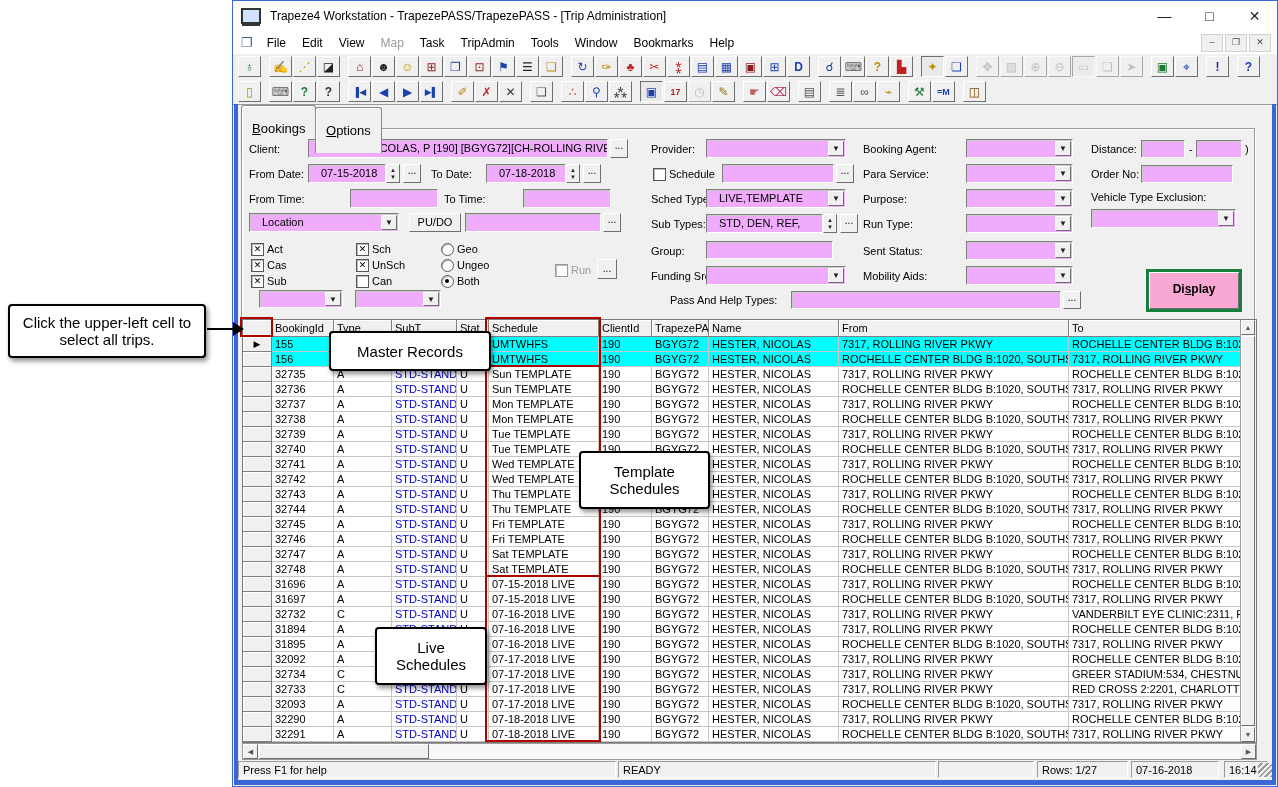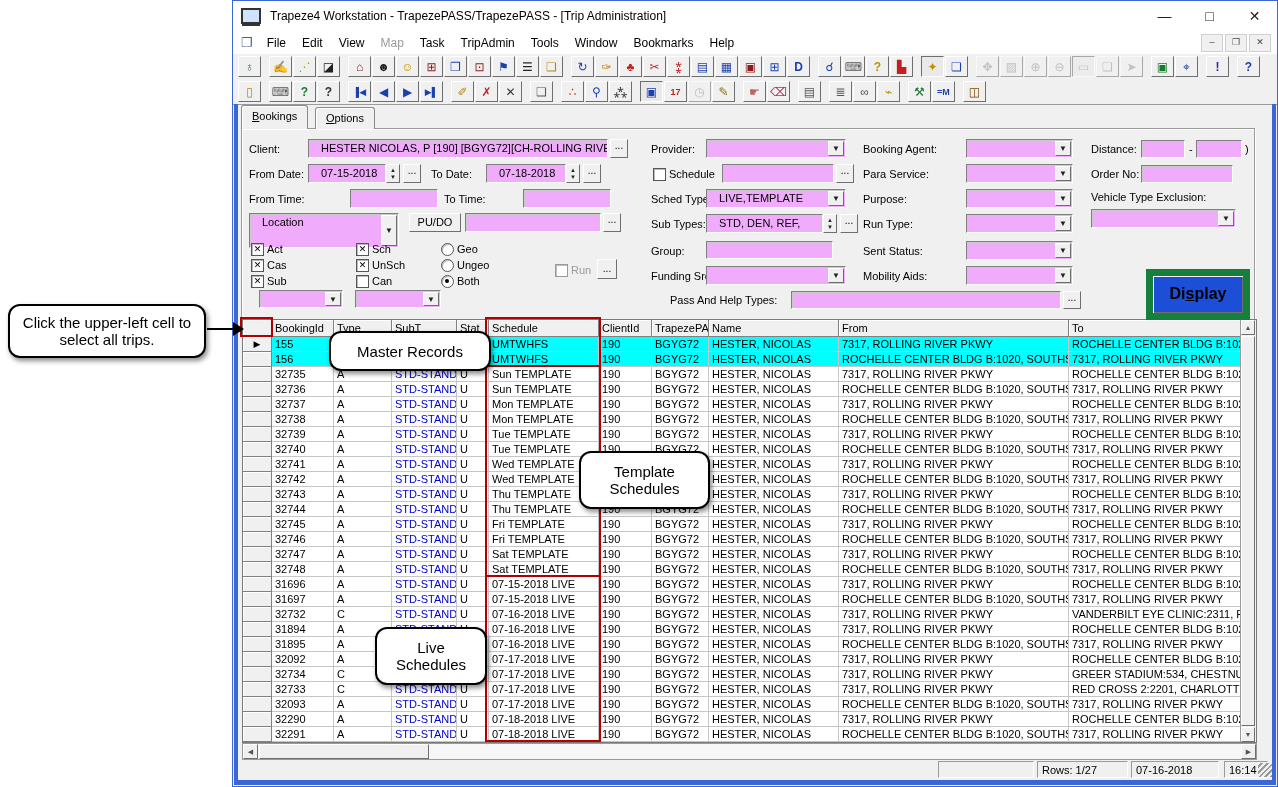--- a/index.html
+++ b/index.html
@@ -23,34 +23,34 @@
   .tbtn.gap{margin-left:7px}
   .tbtn.pressed{border-color:#6e6e6e #fff #fff #6e6e6e;background:#e9e9e9}
   .tbtn.dis{opacity:.55}
   .bold{font-weight:bold}
   .small{font-size:9px}
   
   .frameL{position:absolute;left:1px;top:103px;width:4px;bottom:1px;background:#3a67d4}
   .frameR{position:absolute;right:1px;top:103px;width:4px;bottom:1px;background:#3a67d4}
   .frameB{position:absolute;left:1px;right:1px;bottom:1px;height:5px;background:#3a67d4}
   
-  .tab{position:absolute;height:23px;background:#f0f0f0;border:1px solid #8a8a8a;border-bottom:none;border-radius:3px 3px 0 0;box-shadow:inset 1px 1px 0 #fff;padding:0 10px;line-height:21px;font-size:11px;z-index:3}
+  .tab{position:absolute;height:23px;background:#f0f0f0;border:1px solid #8a8a8a;border-bottom:none;border-radius:3px 3px 0 0;box-shadow:inset 1px 1px 0 #fff;padding:12px 10px;line-height:21px;font-size:13px;z-index:3}
   .u{text-decoration:underline}
   .panel{position:absolute;left:8px;top:127px;width:1012px;height:190px;border:1px solid #9a9a9a;box-shadow:inset 1px 1px 0 #fff,1px 1px 0 #fff;background:#f0f0f0;z-index:1}
   .lbl{position:absolute;font-size:11px;white-space:nowrap;z-index:2}
   .lbl.dis{color:#9a9a9a}
   .fld{position:absolute;background:#f0abfc;border:1px solid #7f7f7f;border-bottom-color:#fff;border-right-color:#fff;box-shadow:inset 1px 1px 0 #c9c9c9;font-size:11px;line-height:17px;padding:0 12px;white-space:nowrap;overflow:hidden;box-sizing:border-box;z-index:2}
   .dda{position:absolute;right:1px;top:1px;bottom:1px;width:16px;background:#f0f0f0;border:1px solid;border-color:#fff #6e6e6e #6e6e6e #fff;display:flex;align-items:center;justify-content:center;font-size:8px;color:#222;box-sizing:border-box}
   .dots,.pbtn{position:absolute;background:#f0f0f0;border:1px solid;border-color:#fff #6e6e6e #6e6e6e #fff;font-size:10px;text-align:center;box-sizing:border-box;z-index:2}
   .spin{position:absolute;background:#f0f0f0;border:1px solid;border-color:#fff #6e6e6e #6e6e6e #fff;font-size:6px;line-height:7px;text-align:center;color:#222;box-sizing:border-box;z-index:2;display:flex;flex-direction:column;justify-content:center}
   .cb{position:absolute;width:11px;height:11px;background:#fff;border:1px solid #555;box-shadow:inset 1px 1px 0 #bbb;font-size:9px;line-height:10px;text-align:center;z-index:2}
   .cb.dis{border-color:#9a9a9a}
   .rb{position:absolute;width:11px;height:11px;background:#fff;border:1px solid #555;border-radius:50%;box-shadow:inset 1px 1px 0 #bbb;z-index:2}
   .rb.on::after{content:"";position:absolute;left:3px;top:3px;width:4px;height:4px;border-radius:50%;background:#000}
-  .dispbtn{position:absolute;left:913px;top:268px;width:90px;height:37px;background:#1d4ed8;border:7px solid #15803d;box-shadow:inset 1px 1px 0 #fff,inset -1px -1px 0 #6e6e6e;font-size:16px;font-weight:bold;text-align:center;line-height:35px;z-index:2}
+  .dispbtn{position:absolute;left:913px;top:268px;width:90px;height:37px;background:#f9a8d4;border:3px solid #15803d;box-shadow:inset 1px 1px 0 #fff,inset -1px -1px 0 #6e6e6e;font-size:12px;font-weight:bold;text-align:center;line-height:35px;z-index:2}
   
   .grid{position:absolute;left:9px;top:318px;width:1015px;height:424px;background:#fff;border:1px solid #7a7a7a;box-sizing:border-box;z-index:1}
   .ghead{display:flex;height:17px}
   .hc{background:#f0f0f0;border-right:1px solid #808080;border-bottom:1px solid #808080;box-shadow:inset 1px 1px 0 #fff;font-size:11px;line-height:16px;padding-left:3px;white-space:nowrap;overflow:hidden;box-sizing:border-box;flex:0 0 auto}
   .grow{display:flex;height:15px}
   .c{border-right:1px solid #c6c6c6;border-bottom:1px solid #c6c6c6;font-size:11px;line-height:14px;padding-left:3px;white-space:nowrap;overflow:hidden;box-sizing:border-box;flex:0 0 auto;background:#fff}
   .c-selcol{background:#f0f0f0;border-right:1px solid #808080;border-bottom:1px solid #808080;box-shadow:inset 1px 1px 0 #fff;text-align:center;padding-left:0;font-size:9px}
   .grow.sel .c{background:#00ffff}
   .grow.sel .c-selcol{background:#f0f0f0}
   .blue{color:#0000cc}
@@ -60,21 +60,21 @@
   .vthumb{position:absolute;left:0;top:16px;width:14px;bottom:16px;background:#f0f0f0;border:1px solid;border-color:#fff #6e6e6e #6e6e6e #fff;box-sizing:border-box}
   .hscroll{position:absolute;left:9px;top:742px;width:1015px;height:17px;background:#f7f7f7;border:1px solid #9a9a9a;box-sizing:border-box;z-index:1}
   .hbtn{position:absolute;top:0;width:15px;height:15px;background:#f0f0f0;border:1px solid;border-color:#fff #6e6e6e #6e6e6e #fff;font-size:7px;text-align:center;line-height:13px;color:#555;box-sizing:border-box}
   .hthumb{position:absolute;left:16px;top:0;width:170px;height:15px;background:#f0f0f0;border:1px solid;border-color:#fff #6e6e6e #6e6e6e #fff;box-sizing:border-box}
   
   .statusbar{position:absolute;left:5px;right:5px;bottom:6px;height:20px;background:#f0f0f0;z-index:1}
   .sp{position:absolute;top:1px;height:17px;border:1px solid;border-color:#9a9a9a #fff #fff #9a9a9a;font-size:11px;line-height:16px;padding-left:4px;box-sizing:border-box;white-space:nowrap;overflow:hidden}
   .grip{position:absolute;right:0;top:3px;width:14px;height:14px;background:repeating-linear-gradient(135deg,#f0f0f0 0 2px,#9a9a9a 2px 4px)}
   
   .redrect{position:absolute;border:2px solid #b00000;z-index:5;box-sizing:border-box}
-  .callout{position:absolute;background:#fff;border:2px solid #000;border-radius:12px;box-shadow:2px 3px 5px rgba(0,0,0,.45);display:flex;align-items:center;justify-content:center;text-align:center;font-size:15px;z-index:6;padding:2px 6px;box-sizing:border-box}
+  .callout{position:absolute;background:#fff;border:2px solid #000;border-radius:4px;box-shadow:2px 3px 5px rgba(0,0,0,.45);display:flex;align-items:center;justify-content:center;text-align:center;font-size:15px;z-index:6;padding:2px 6px;box-sizing:border-box}
   .arrowline{position:absolute;background:#000;z-index:6}
   .arrowhead{position:absolute;width:0;height:0;border-top:7px solid transparent;border-bottom:7px solid transparent;border-left:11px solid #000;z-index:6}
 </style>
 </head>
 <body>
 
 <div class="callout" style="left:8px;top:304px;width:198px;height:54px">
   <span>Click the upper-left cell to select all trips.</span>
 </div>
 <div class="arrowline" style="left:207px;top:328px;width:26px;height:2px"></div>
@@ -361,21 +361,21 @@
   <div class="lbl" style="left:16px;top:192px">From Time:</div>
   <div class="fld" style="left:117px;top:188px;width:88px;height:19px"></div>
   <div class="lbl" style="left:211px;top:192px">To Time:</div>
   <div class="fld" style="left:290px;top:188px;width:88px;height:19px"></div>
   <div class="lbl" style="left:418px;top:192px">Sched Types</div>
   <div class="fld" style="left:473px;top:188px;width:140px;height:19px"><span>LIVE,TEMPLATE</span><span class="dda">▼</span></div>
   <div class="lbl" style="left:630px;top:192px">Purpose:</div>
   <div class="fld" style="left:733px;top:188px;width:107px;height:19px"><span></span><span class="dda">▼</span></div>
   <div class="lbl" style="left:858px;top:190px">Vehicle Type Exclusion:</div>
 
-  <div class="fld" style="left:16px;top:212px;width:150px;height:35px"><span>Location</span><span class="dda">▼</span></div>
+  <div class="fld" style="left:16px;top:212px;width:150px;height:19px"><span>Location</span><span class="dda">▼</span></div>
   <div class="pbtn" style="left:176px;top:212px;width:52px;height:19px;line-height:17px;font-size:11px">PU/DO</div>
   <div class="fld" style="left:232px;top:212px;width:136px;height:19px"></div>
   <div class="dots" style="left:370px;top:212px;width:18px;height:19px">...</div>
   <div class="lbl" style="left:418px;top:217px">Sub Types:</div>
   <div class="fld" style="left:473px;top:213px;width:117px;height:19px">STD, DEN, REF,</div>
   <div class="spin" style="left:590px;top:213px;width:14px;height:19px">
       <span>▲</span>
       <span>▼</span>
     </div>
   <div class="dots" style="left:607px;top:213px;width:18px;height:19px">...</div>
@@ -799,20 +799,22 @@
     </div>
   </div>
 
   <div class="hscroll">
     <div class="hbtn" style="left:0">◀</div>
     <div class="hthumb"></div>
     <div class="hbtn" style="right:0">▶</div>
   </div>
 
   <div class="statusbar">
+    <div class="sp" style="left:0;width:378px">Press F1 for help</div>
+    <div class="sp" style="left:380px;width:318px">READY</div>
     <div class="sp" style="left:700px;width:96px"></div>
     <div class="sp" style="left:799px;width:91px">Rows: 1/27</div>
     <div class="sp" style="left:893px;width:88px">07-16-2018</div>
     <div class="sp" style="left:986px;width:44px">16:14</div>
     <div class="grip"></div>
   </div>
 
   <div class="redrect" style="left:7px;top:316px;width:33px;height:20px"></div>
   <div class="redrect" style="left:252px;top:316px;width:116px;height:50px"></div>
   <div class="redrect" style="left:252px;top:364px;width:116px;height:212px"></div>

